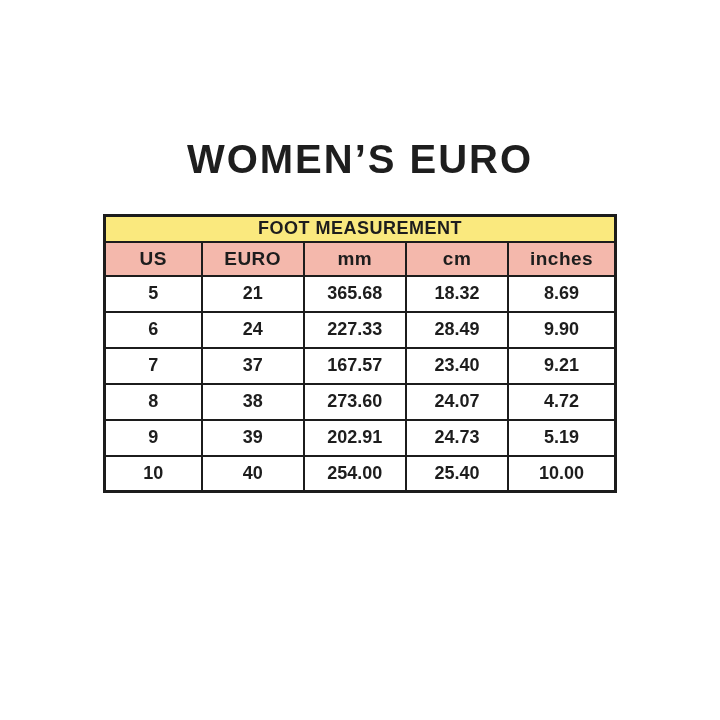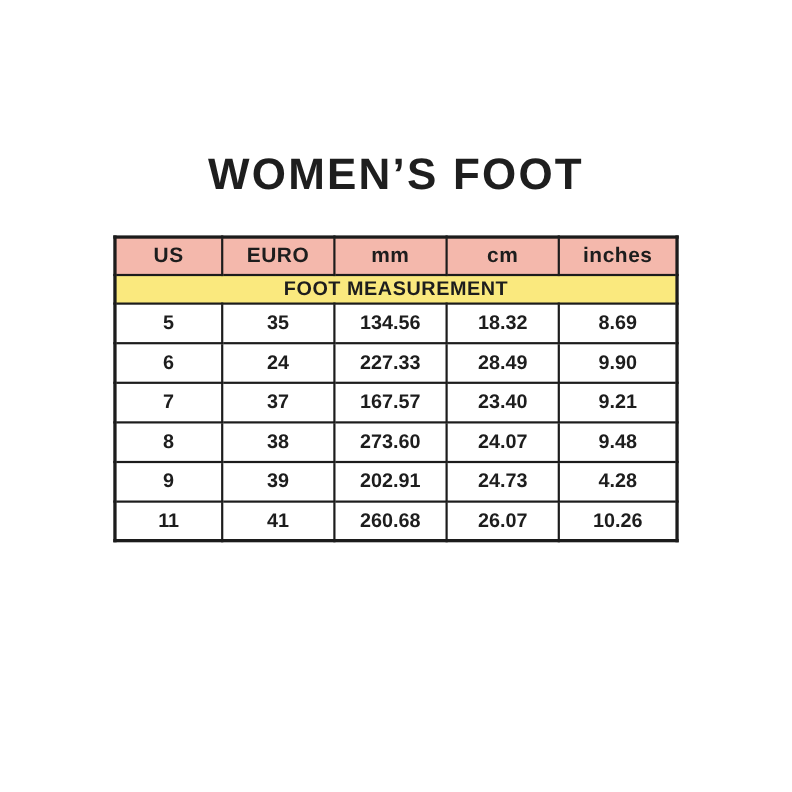--- a/index.html
+++ b/index.html
@@ -69,47 +69,47 @@
   col.c-euro { width: 20%; }
   col.c-mm { width: 20%; }
   col.c-cm { width: 20%; }
   col.c-inches { width: 21%; }
 </style>
 </head>
 <body>
 
 <div class="page">
 
-  <h1 class="chart-title">WOMEN’S FOOT</h1>
+  <h1 class="chart-title">WOMEN’S EURO</h1>
 
   <table class="size-table">
     <colgroup>
       <col class="c-us">
         <col class="c-euro">
         <col class="c-mm">
         <col class="c-cm">
         <col class="c-inches">
     </colgroup>
     <thead>
       <tr>
+        <th class="group-header" colspan="5">FOOT MEASUREMENT</th>
+      </tr>
+      <tr>
         <th class="col-header">US</th>
         <th class="col-header">EURO</th>
         <th class="col-header">mm</th>
         <th class="col-header">cm</th>
         <th class="col-header">inches</th>
       </tr>
-      <tr>
-        <th class="group-header" colspan="5">FOOT MEASUREMENT</th>
-      </tr>
     </thead>
     <tbody>
       <tr>
         <td class="data-cell">5</td>
-        <td class="data-cell">35</td>
-        <td class="data-cell">134.56</td>
+        <td class="data-cell">21</td>
+        <td class="data-cell">365.68</td>
         <td class="data-cell">18.32</td>
         <td class="data-cell">8.69</td>
       </tr>
       <tr>
         <td class="data-cell">6</td>
         <td class="data-cell">24</td>
         <td class="data-cell">227.33</td>
         <td class="data-cell">28.49</td>
         <td class="data-cell">9.90</td>
       </tr>
@@ -118,32 +118,32 @@
         <td class="data-cell">37</td>
         <td class="data-cell">167.57</td>
         <td class="data-cell">23.40</td>
         <td class="data-cell">9.21</td>
       </tr>
       <tr>
         <td class="data-cell">8</td>
         <td class="data-cell">38</td>
         <td class="data-cell">273.60</td>
         <td class="data-cell">24.07</td>
-        <td class="data-cell">9.48</td>
+        <td class="data-cell">4.72</td>
       </tr>
       <tr>
         <td class="data-cell">9</td>
         <td class="data-cell">39</td>
         <td class="data-cell">202.91</td>
         <td class="data-cell">24.73</td>
-        <td class="data-cell">4.28</td>
+        <td class="data-cell">5.19</td>
       </tr>
       <tr>
-        <td class="data-cell">11</td>
-        <td class="data-cell">41</td>
-        <td class="data-cell">260.68</td>
-        <td class="data-cell">26.07</td>
-        <td class="data-cell">10.26</td>
+        <td class="data-cell">10</td>
+        <td class="data-cell">40</td>
+        <td class="data-cell">254.00</td>
+        <td class="data-cell">25.40</td>
+        <td class="data-cell">10.00</td>
       </tr>
     </tbody>
   </table>
 
 </div>
 
 </body></html>

